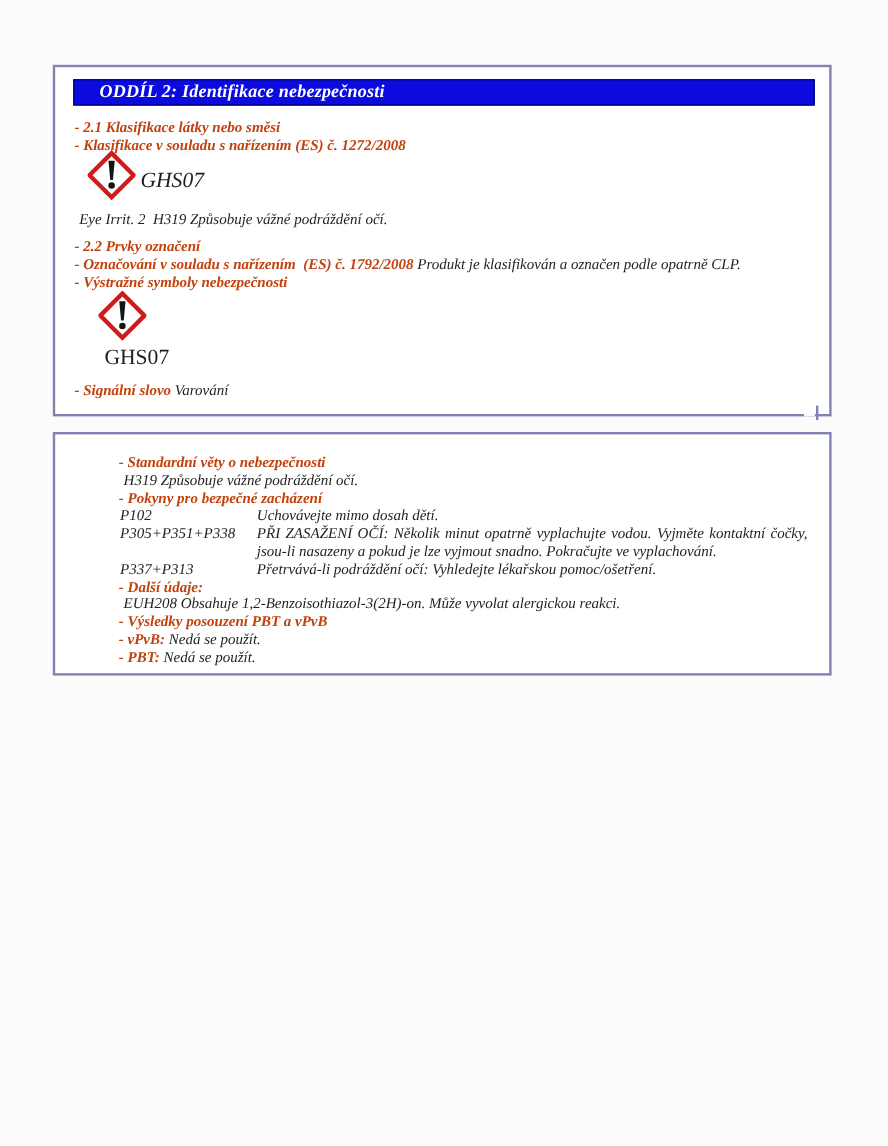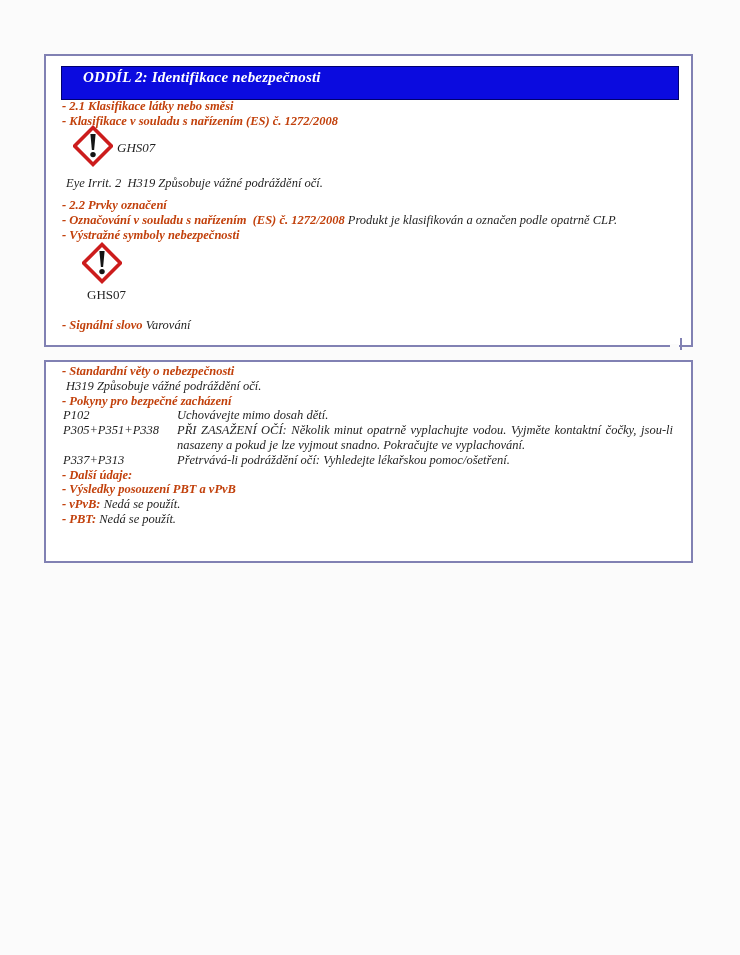--- a/index.html
+++ b/index.html
@@ -28,21 +28,21 @@
     background: #ffffff;
     font-style: italic;
     font-size: 12.5px;
   }
   .box1 { top: 54px; height: 293px; }
   .box2 { top: 360px; height: 203px; }
 
   .header-bar {
     position: absolute;
     top: 10px; left: 15px;
-    width: 618px; height: 34px;
+    width: 618px; height: 22px;
     background: var(--header-bg);
     border: 1px solid #000070;
     color: var(--header-text);
     font-weight: bold;
     font-style: italic;
     font-size: 15px;
     line-height: 20px;
     padding-left: 21px;
     letter-spacing: 0.2px;
   }
@@ -51,27 +51,28 @@
     position: absolute;
     left: 16px;
     right: 14px;
     white-space: pre-wrap;
     line-height: 15px;
   }
   .b { font-weight: bold; color: #c2410c; }
 
   .pictogram { position: absolute; line-height: 0; }
   .pictogram svg { display: block; }
-  .ghs-label { position: absolute; font-size: 13px; }
+  .ghs-label { position: absolute; font-size: 18px; }
   .roman { font-style: normal; }
 
   
   .flow {
-    padding: 2px 18px 0 16px;
+    padding: 16px 18px 0 16px;
     line-height: 14.8px;
+    margin-left: 37px;
   }
   .ln2 { white-space: pre-wrap; }
   .ln2.ind2 { padding-left: 4px; }
   .p-row {
     padding-left: 115px;
     text-indent: -114px;
     text-align: justify;
   }
   .p-code {
     display: inline-block;
@@ -112,21 +113,21 @@
         <path d="M50 4 L96 50 L50 96 L4 50 Z" fill="#ffffff" stroke="#cc1c1c" stroke-width="9" stroke-linejoin="miter"></path>
         <path d="M43.5 20 L56.5 20 L52.8 60 L47.2 60 Z" fill="#151515"></path>
         <circle cx="50" cy="71.5" r="6.8" fill="#151515"></circle>
       </svg>
     </div>
     <div class="ghs-label" style="top:84px; left:71px">GHS07</div>
 
     <div class="ln" style="top:120px; left:20px">Eye Irrit. 2  H319 Způsobuje vážné podráždění očí.</div>
 
     <div class="ln b" style="top:142px">- 2.2 Prvky označení</div>
-    <div class="ln" style="top:157px"><span class="b">- Označování v souladu s nařízením  (ES) č. 1272/2008</span><span> Produkt je klasifikován a označen podle opatrně CLP.</span></div>
+    <div class="ln" style="top:157px"><span class="b">- Označování v souladu s nařízením  (ES) č. 1792/2008</span><span> Produkt je klasifikován a označen podle opatrně CLP.</span></div>
     <div class="ln b" style="top:172px">- Výstražné symboly nebezpečnosti</div>
 
     <div class="pictogram" style="top:184px; left:36px">
       <svg width="40" height="46" viewBox="0 0 100 100">
         <path d="M50 4 L96 50 L50 96 L4 50 Z" fill="#ffffff" stroke="#cc1c1c" stroke-width="9" stroke-linejoin="miter"></path>
         <path d="M43.5 20 L56.5 20 L52.8 60 L47.2 60 Z" fill="#151515"></path>
         <circle cx="50" cy="71.5" r="6.8" fill="#151515"></circle>
       </svg>
     </div>
     <div class="ghs-label roman" style="top:231px; left:41px">GHS07</div>
@@ -142,20 +143,21 @@
 
       <div class="ln2 b">- Standardní věty o nebezpečnosti</div>
       <div class="ln2 ind2">H319 Způsobuje vážné podráždění očí.</div>
       <div class="ln2 b">- Pokyny pro bezpečné zacházení</div>
 
       <div class="p-row"><span class="p-code">P102</span><span>Uchovávejte mimo dosah dětí.</span></div>
       <div class="p-row"><span class="p-code">P305+P351+P338</span><span>PŘI ZASAŽENÍ OČÍ: Několik minut opatrně vyplachujte vodou. Vyjměte kontaktní čočky, jsou-li nasazeny a pokud je lze vyjmout snadno. Pokračujte ve vyplachování.</span></div>
       <div class="p-row"><span class="p-code">P337+P313</span><span>Přetrvává-li podráždění očí: Vyhledejte lékařskou pomoc/ošetření.</span></div>
 
       <div class="ln2 b">- Další údaje:</div>
+      <div class="ln2 ind2">EUH208 Obsahuje 1,2-Benzoisothiazol-3(2H)-on. Může vyvolat alergickou reakci.</div>
       <div class="ln2 b">- Výsledky posouzení PBT a vPvB</div>
       <div class="ln2"><span class="b">- vPvB:</span><span> Nedá se použít.</span></div>
       <div class="ln2"><span class="b">- PBT:</span><span> Nedá se použít.</span></div>
 
     </div>
   </section>
 
 </div>
 
 </body></html>

